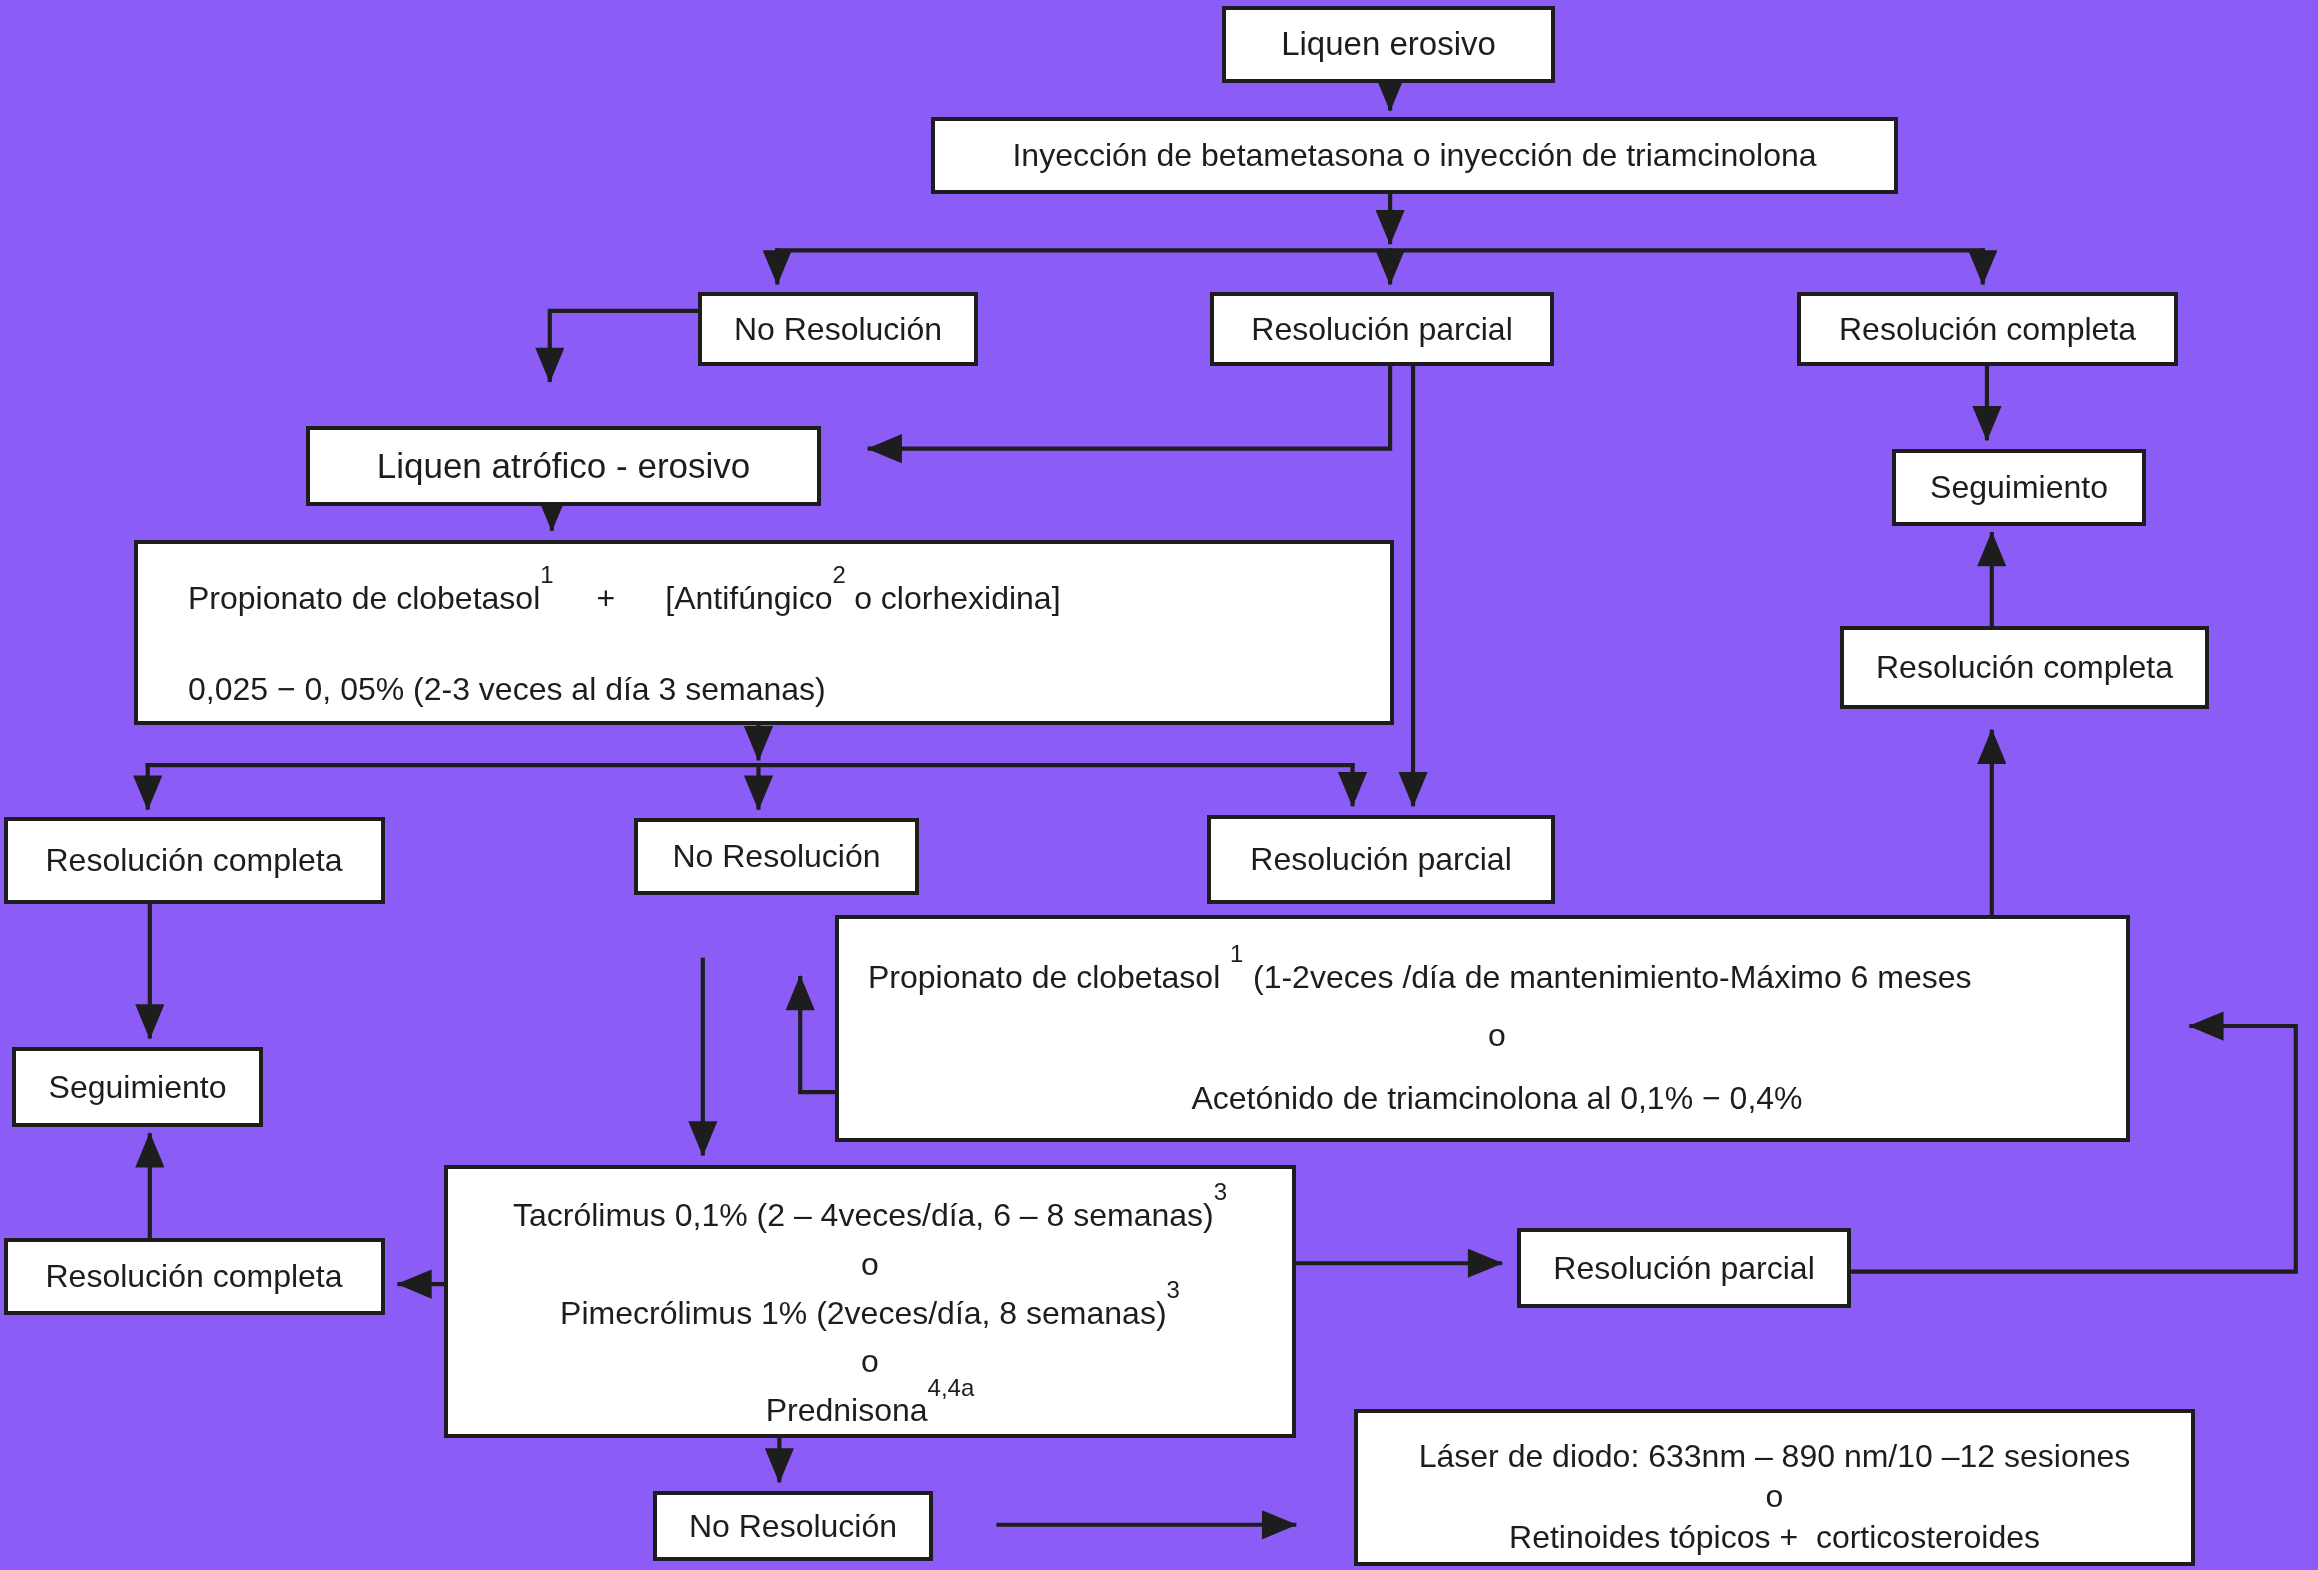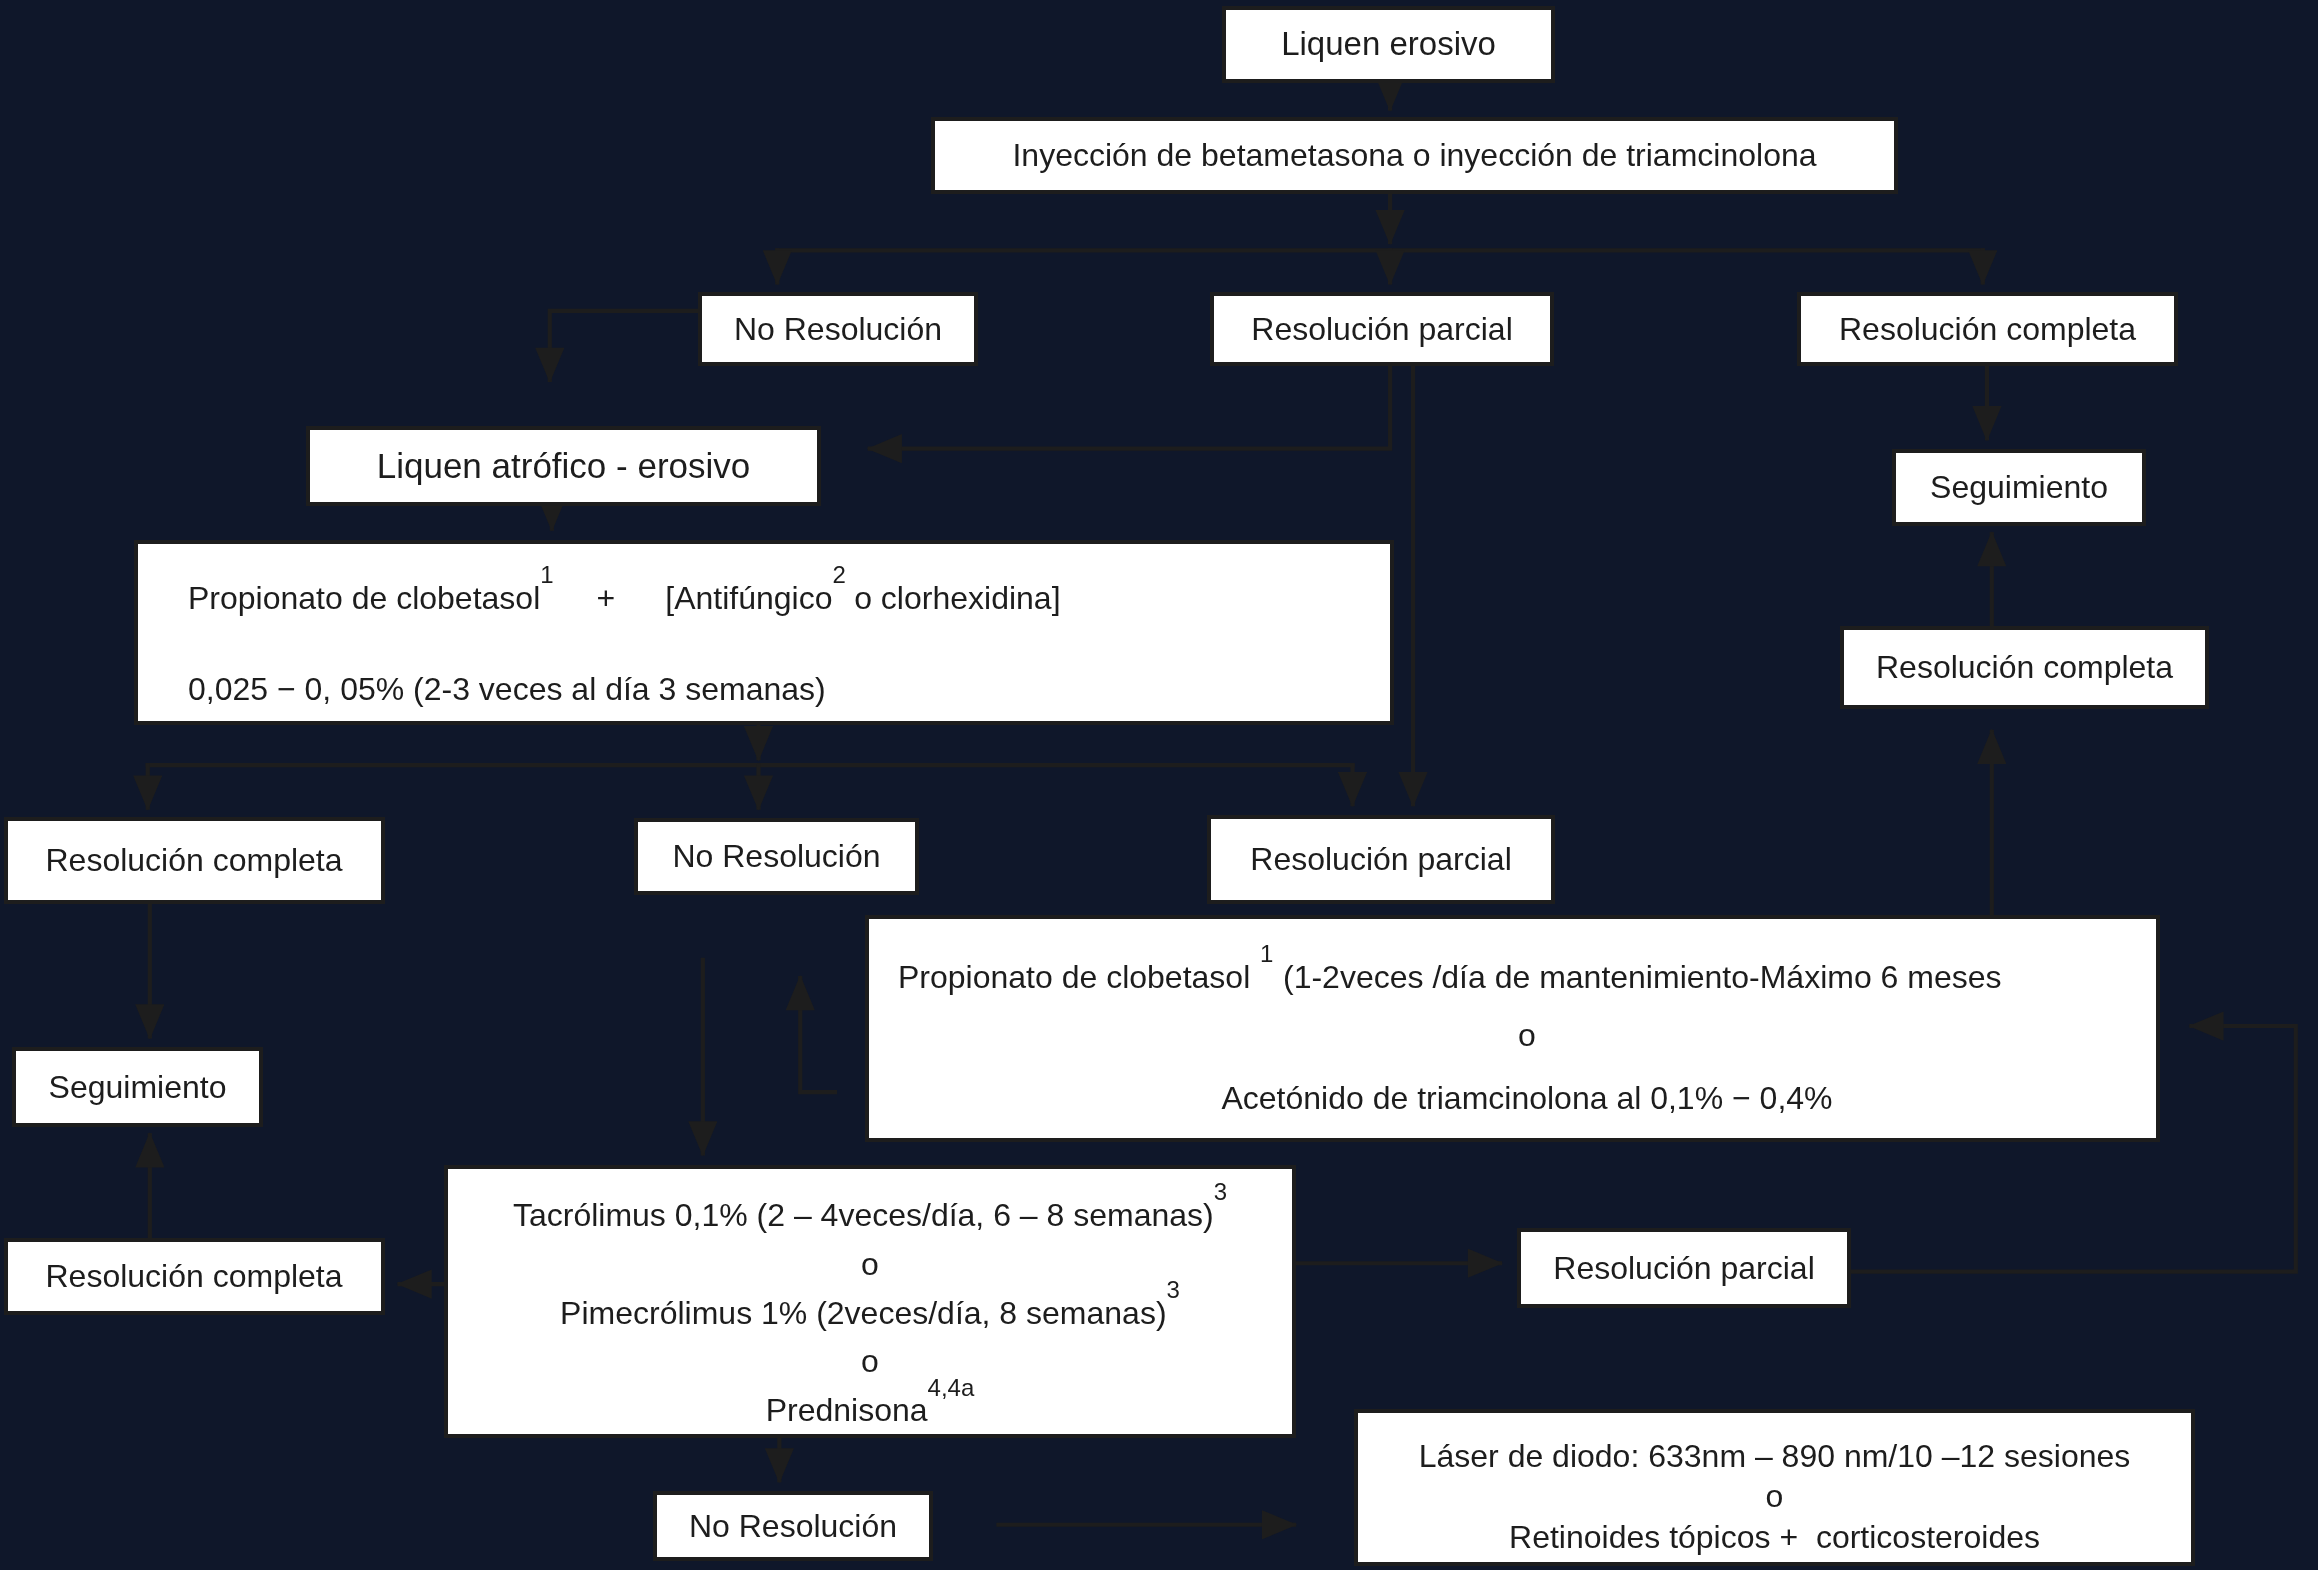--- a/index.html
+++ b/index.html
@@ -1,20 +1,20 @@
 <!DOCTYPE html>
 <html style="font-size:11px"><head>
 <meta charset="utf-8">
 <style>
   html,body{margin:0;padding:0;background:#ffffff;}
   .canvas{
     position:relative;
     width:2319px;
     height:1570px;
-    background:#0f172a;
+    background:#8b5cf6;
     font-family:"Liberation Sans", sans-serif;
     color:#1d1d1d;
     overflow:hidden;
   }
   .connectors{position:absolute;left:0;top:0;width:2319px;height:1570px;}
   .connectors path{fill:none;stroke:#1d1d1d;stroke-width:6;}
   .box{
     position:absolute;
     border:4.2px solid #1d1d1d;
     background:#ffffff;
@@ -133,21 +133,21 @@
   </div>
 
   <div class="box" style="left:634px;top:818px;width:285px;height:77px;">
     <span>No Resolución</span>
   </div>
 
   <div class="box" style="left:1207px;top:815px;width:348px;height:89px;">
     <span>Resolución parcial</span>
   </div>
 
-  <div class="box box-block mant-pad" style="left:865px;top:915px;width:1295px;height:227px;">
+  <div class="box box-block mant-pad" style="left:835px;top:915px;width:1295px;height:227px;">
     <div class="mant-line1">
       <span>Propionato de clobetasol</span><sup class="fsup mant-sup">1</sup><span>(1-2veces /día de mantenimiento-Máximo 6 meses</span>
     </div>
     <div class="mant-o">o</div>
     <div class="mant-line2">Acetónido de triamcinolona al 0,1% − 0,4%</div>
   </div>
 
   <div class="box" style="left:12px;top:1047px;width:251px;height:80px;">
     <span>Seguimiento</span>
   </div>

